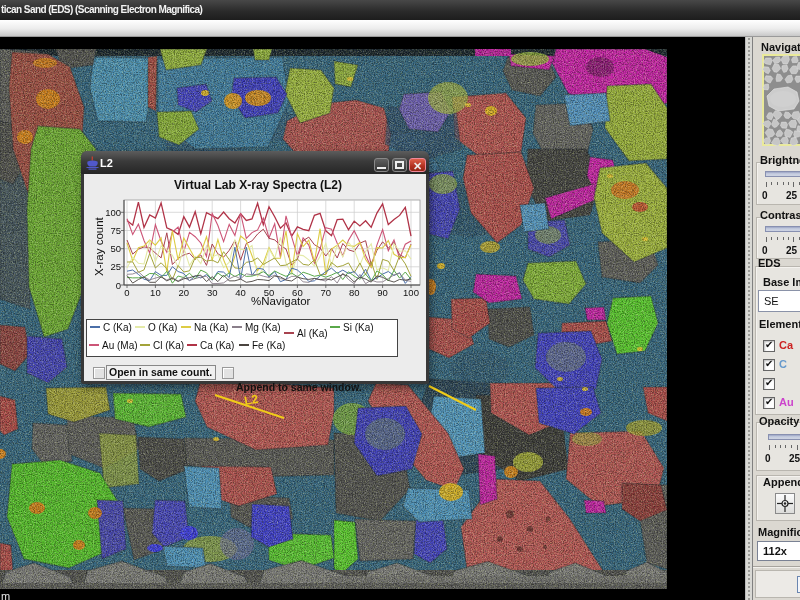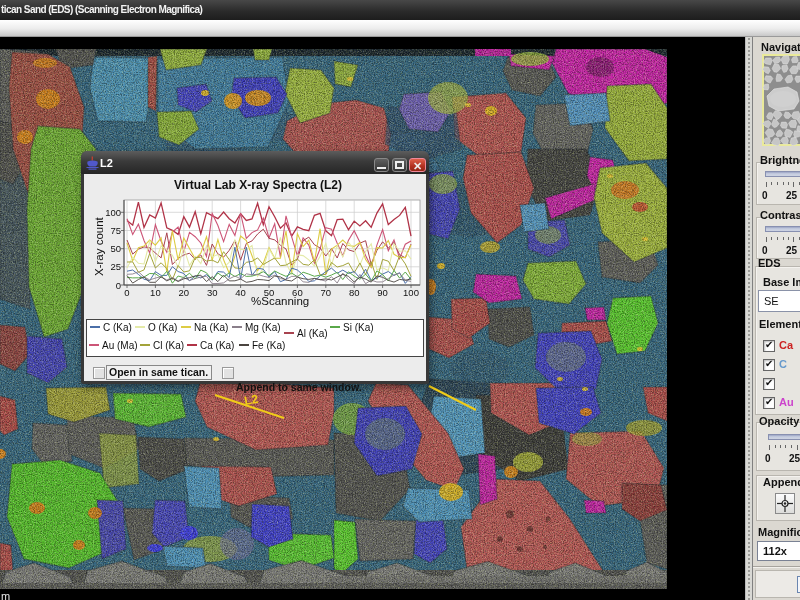--- a/index.html
+++ b/index.html
@@ -35,21 +35,21 @@
 #dtitle { position:absolute; left:0; top:0; width:348px; height:23px;
   background:linear-gradient(#5d5d5d,#3a3a3a 45%,#262626); border-radius:6px 6px 0 0;
   color:#fff; font-size:11px; font-weight:bold; }
 #dtitle .txt { position:absolute; left:19px; top:6px; }
 .wbtn { position:absolute; top:7px; width:15px; height:14px; border:1px solid #888;
   border-radius:3px; background:linear-gradient(#606060,#333); color:#eee; text-align:center; }
 #dclose { background:linear-gradient(#e0604a,#b03020 60%,#952515); border-color:#e89; }
 #dcontent { position:absolute; left:3px; top:23px; width:342px; height:207px; background:#ececec; }
 #dctitle { position:absolute; left:0; top:4px; width:348px; text-align:center;
   font-size:12px; font-weight:bold; color:#111; }
-#legend { position:absolute; left:2px; top:145px; width:338px; height:38px; background:#fff;
+#legend { position:absolute; left:2px; top:145px; width:312px; height:38px; background:#fff;
   border:1px solid #444; font-size:10px; color:#111; }
 .li { position:absolute; white-space:nowrap; }
 .sw { display:inline-block; width:10px; height:2px; vertical-align:middle; margin-right:3px; margin-top:-2px; }
 .dcb { position:absolute; width:12px; height:12px; background:#e2e2e2; border:1px solid #999;
   box-shadow:inset 1px 1px 0 #fff; }
 .dcbl { position:absolute; font-size:10.5px; font-weight:bold; color:#111; white-space:nowrap; }
 #combo { position:absolute; left:5px; top:253px; width:66px; height:22px; background:#fff;
   border:1px solid #8a92a8; font-size:11px; line-height:20px; padding-left:5px; }
 #magfield { position:absolute; left:4px; top:504px; width:44px; height:20px; background:#fff;
   border:1px solid #7a8294; font-weight:bold; font-size:11px; line-height:18px; padding-left:5px; }
@@ -445,32 +445,32 @@
 <polyline points="43.0,68.9 48.7,86.6 54.4,73.8 60.0,72.1 65.7,66.0 71.4,71.1 77.1,63.9 82.8,98.1 88.4,56.6 94.1,86.0 99.8,64.1 105.5,74.6 111.2,84.8 116.8,79.1 122.5,62.7 128.2,86.0 133.9,65.6 139.6,85.8 145.2,99.2 150.9,82.1 156.6,62.0 162.3,66.5 168.0,81.7 173.6,96.6 179.3,89.3 185.0,73.7 190.7,84.1 196.4,84.3 202.0,57.0 207.7,98.9 213.4,59.6 219.1,72.5 224.8,66.2 230.4,88.0 236.1,54.7 241.8,100.2 247.5,75.1 253.2,71.1 258.8,66.0 264.5,71.6 270.2,72.4 275.9,68.4 281.6,85.6 287.2,93.3 292.9,73.6 298.6,74.0 304.3,66.6 310.0,80.3 315.6,83.5 321.3,83.6 327.0,71.1" fill="none" stroke="#ddcc44" stroke-width="1.1"></polyline>
 <polyline points="43.0,94.0 48.7,83.3 54.4,89.3 60.0,90.0 65.7,67.5 71.4,87.8 77.1,71.9 82.8,75.6 88.4,81.2 94.1,93.2 99.8,73.9 105.5,91.6 111.2,82.5 116.8,89.6 122.5,72.0 128.2,82.9 133.9,80.5 139.6,93.5 145.2,88.3 150.9,65.8 156.6,75.2 162.3,75.9 168.0,71.5 173.6,102.3 179.3,94.5 185.0,74.9 190.7,84.5 196.4,63.4 202.0,89.1 207.7,100.3 213.4,80.9 219.1,81.6 224.8,85.8 230.4,92.1 236.1,82.2 241.8,69.4 247.5,91.5 253.2,71.2 258.8,82.9 264.5,68.3 270.2,75.5 275.9,91.0 281.6,77.4 287.2,69.8 292.9,95.8 298.6,93.8 304.3,96.5 310.0,69.8 315.6,77.3 321.3,76.8 327.0,85.1" fill="none" stroke="#e4eaa8" stroke-width="1.1"></polyline>
 <polyline points="43.0,88.0 48.7,87.9 54.4,98.3 60.0,95.9 65.7,79.5 71.4,94.0 77.1,88.8 82.8,94.6 88.4,105.5 94.1,91.6 99.8,98.0 105.5,96.8 111.2,83.6 116.8,83.3 122.5,87.1 128.2,86.1 133.9,88.9 139.6,77.7 145.2,85.6 150.9,93.9 156.6,94.5 162.3,88.3 168.0,87.4 173.6,83.9 179.3,90.5 185.0,87.2 190.7,84.0 196.4,91.7 202.0,91.1 207.7,87.9 213.4,85.1 219.1,90.3 224.8,91.2 230.4,85.7 236.1,100.8 241.8,100.4 247.5,88.5 253.2,93.0 258.8,91.6 264.5,88.9 270.2,98.8 275.9,89.0 281.6,100.6 287.2,87.6 292.9,105.4 298.6,85.4 304.3,87.2 310.0,96.6 315.6,81.7 321.3,89.9 327.0,102.3" fill="none" stroke="#a3a33a" stroke-width="1.0"></polyline>
 <polyline points="43.0,97.2 48.7,96.0 54.4,100.4 60.0,105.2 65.7,106.7 71.4,97.6 77.1,101.4 82.8,101.4 88.4,92.7 94.1,97.5 99.8,99.5 105.5,106.8 111.2,102.0 116.8,104.0 122.5,100.6 128.2,106.1 133.9,97.6 139.6,98.1 145.2,103.6 150.9,73.2 156.6,105.0 162.3,73.2 168.0,101.3 173.6,94.2 179.3,95.2 185.0,103.1 190.7,97.6 196.4,107.7 202.0,105.5 207.7,94.1 213.4,96.0 219.1,101.0 224.8,107.5 230.4,106.8 236.1,101.9 241.8,97.7 247.5,94.1 253.2,99.3 258.8,96.1 264.5,99.5 270.2,97.5 275.9,104.1 281.6,95.2 287.2,106.4 292.9,104.0 298.6,100.1 304.3,97.5 310.0,101.5 315.6,98.7 321.3,109.4 327.0,102.6" fill="none" stroke="#4b6fa8" stroke-width="1.0"></polyline>
 <polyline points="43.0,103.3 48.7,103.9 54.4,103.8 60.0,103.1 65.7,99.5 71.4,99.8 77.1,103.7 82.8,97.3 88.4,109.2 94.1,102.0 99.8,103.6 105.5,99.2 111.2,105.0 116.8,96.1 122.5,98.8 128.2,106.0 133.9,99.1 139.6,103.0 145.2,98.8 150.9,102.6 156.6,99.5 162.3,102.4 168.0,102.1 173.6,100.5 179.3,97.7 185.0,101.6 190.7,97.0 196.4,99.9 202.0,102.4 207.7,99.1 213.4,102.7 219.1,98.2 224.8,100.1 230.4,102.3 236.1,101.1 241.8,103.2 247.5,101.0 253.2,98.3 258.8,105.6 264.5,97.8 270.2,102.1 275.9,105.3 281.6,100.1 287.2,107.1 292.9,96.9 298.6,100.6 304.3,107.0 310.0,96.4 315.6,104.1 321.3,98.0 327.0,105.4" fill="none" stroke="#5aa84a" stroke-width="1.0"></polyline>
 <polyline points="43.0,100.3 48.7,100.0 54.4,97.7 60.0,102.9 65.7,105.9 71.4,104.1 77.1,102.6 82.8,106.0 88.4,103.5 94.1,107.0 99.8,103.5 105.5,106.5 111.2,104.6 116.8,103.0 122.5,102.3 128.2,109.7 133.9,109.5 139.6,108.9 145.2,104.9 150.9,102.0 156.6,104.8 162.3,99.8 168.0,100.8 173.6,100.3 179.3,102.2 185.0,103.5 190.7,101.2 196.4,104.6 202.0,105.4 207.7,102.4 213.4,102.3 219.1,107.8 224.8,108.4 230.4,104.4 236.1,105.7 241.8,107.1 247.5,102.7 253.2,109.1 258.8,99.1 264.5,105.5 270.2,109.7 275.9,100.4 281.6,109.7 287.2,106.1 292.9,108.0 298.6,107.9 304.3,104.5 310.0,100.9 315.6,99.3 321.3,106.2 327.0,107.4" fill="none" stroke="#8a7f8a" stroke-width="0.9"></polyline>
 <polyline points="43.0,101.5 48.7,109.1 54.4,105.5 60.0,102.9 65.7,108.3 71.4,108.3 77.1,102.7 82.8,106.9 88.4,104.3 94.1,107.5 99.8,104.8 105.5,103.7 111.2,101.9 116.8,101.2 122.5,107.5 128.2,102.7 133.9,107.6 139.6,101.1 145.2,106.9 150.9,106.8 156.6,105.1 162.3,108.3 168.0,107.4 173.6,105.5 179.3,105.8 185.0,106.6 190.7,102.0 196.4,102.9 202.0,106.1 207.7,107.0 213.4,103.1 219.1,104.7 224.8,105.4 230.4,104.4 236.1,105.7 241.8,104.9 247.5,106.0 253.2,103.0 258.8,100.4 264.5,102.3 270.2,108.0 275.9,103.0 281.6,105.1 287.2,108.1 292.9,101.9 298.6,103.3 304.3,106.3 310.0,108.1 315.6,105.4 321.3,106.2 327.0,105.0" fill="none" stroke="#4a4440" stroke-width="0.9"></polyline>
         </g>
     </svg>
     <div id="dctitle">Virtual Lab X-ray Spectra (L2)</div>
-    <div style="position:absolute;left:167px;top:121px;font-size:11.5px;color:#111;">%Scanning</div>
+    <div style="position:absolute;left:167px;top:121px;font-size:11.5px;color:#111;">%Navigator</div>
     <div style="position:absolute;left:9px;top:102px;font-size:11.5px;color:#111;transform:rotate(-90deg);transform-origin:0 0;white-space:nowrap;">X-ray count</div>
     <div id="legend">
       <div class="li" style="left:3px;top:2px;"><span class="sw" style="background:#4b6fa8;"></span>C (Ka)</div>
       <div class="li" style="left:48px;top:2px;"><span class="sw" style="background:#e4eaa8;"></span>O (Ka)</div>
       <div class="li" style="left:94px;top:2px;"><span class="sw" style="background:#ddcc44;"></span>Na (Ka)</div>
       <div class="li" style="left:145px;top:2px;"><span class="sw" style="background:#8a7f8a;"></span>Mg (Ka)</div>
       <div class="li" style="left:197px;top:8px;"><span class="sw" style="background:#a8434f;"></span>Al (Ka)</div>
       <div class="li" style="left:243px;top:2px;"><span class="sw" style="background:#5aa84a;"></span>Si (Ka)</div>
       <div class="li" style="left:2px;top:20px;"><span class="sw" style="background:#cc5577;"></span>Au (Ma)</div>
       <div class="li" style="left:53px;top:20px;"><span class="sw" style="background:#a3a33a;"></span>Cl (Ka)</div>
       <div class="li" style="left:100px;top:20px;"><span class="sw" style="background:#b03347;"></span>Ca (Ka)</div>
       <div class="li" style="left:152px;top:20px;"><span class="sw" style="background:#4a4440;"></span>Fe (Ka)</div>
     </div>
     <div class="dcb" style="left:9px;top:193px;"></div>
-    <div class="dcbl" style="left:22px;top:191px;border:1px solid #888;padding:0 3px 1px 2px;background:#f0f0f0;">Open in same tican.</div>
+    <div class="dcbl" style="left:22px;top:191px;border:1px solid #888;padding:0 3px 1px 2px;background:#f0f0f0;">Open in same count.</div>
     <div class="dcb" style="left:138px;top:193px;"></div>
     <div class="dcbl" style="left:152px;top:192px;margin-top:15px;">Append to same window.</div>
   </div>
 </div>
 
 </body></html>

